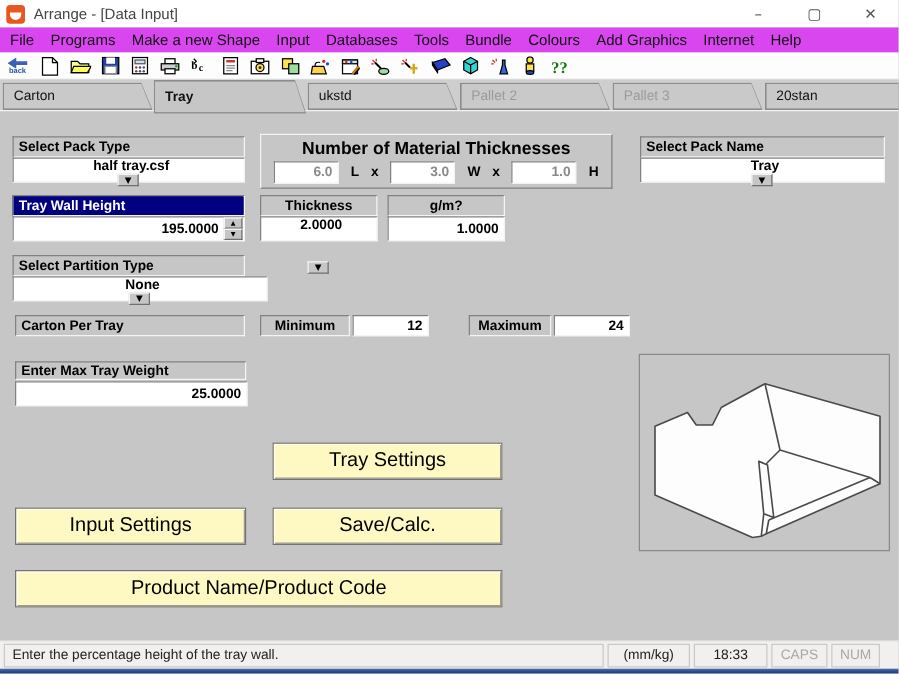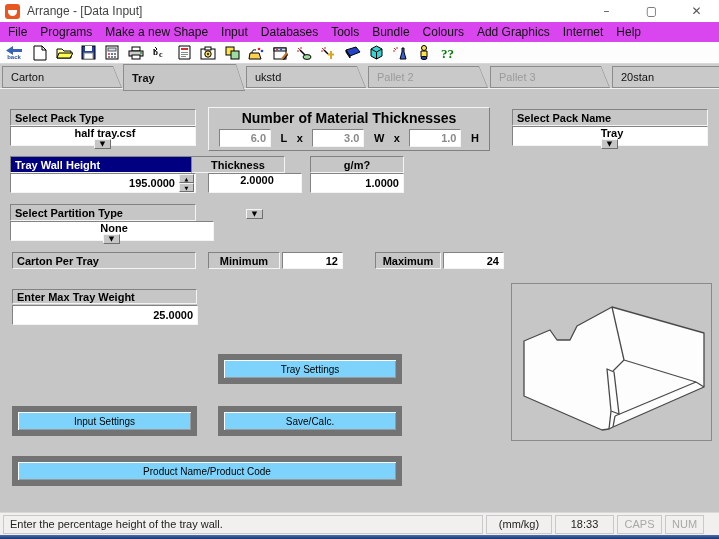--- a/index.html
+++ b/index.html
@@ -71,23 +71,23 @@
                display:flex; align-items:center; justify-content:center; }
 
   .panel3d { background:#c6c6c6; border:1px solid; border-color:#f4f4f4 #808080 #808080 #f4f4f4; }
   .mat-title { font-size:14px; font-weight:bold; text-align:center; padding-top:2px; }
   .mat-row { display:flex; align-items:center; justify-content:space-between; padding:3px 10px 0 10px; }
   .mat-field { width:52px; height:18px; background:#fff; border:1px solid;
                border-color:#828282 #f4f4f4 #f4f4f4 #828282; font-size:11px; font-weight:bold;
                color:#8a8a8a; display:flex; align-items:center; justify-content:flex-end; padding-right:4px; }
   .mat-lab { font-size:11px; font-weight:bold; }
 
-  .btn { background:#7dd3fc; border:6px solid #737373;
+  .btn { background:#fef9c3; border:1px solid #737373;
          box-shadow:inset 1px 1px 0 #ffffff, inset -1px -1px 0 #9a9a9a;
-         font-size:10px; color:#000; display:flex; align-items:center; justify-content:center;
+         font-size:16px; color:#000; display:flex; align-items:center; justify-content:center;
          font-family:"Liberation Sans", sans-serif; }
 
   .trayframe { border:1px solid #8a8a8a; background:#c6c6c6; }
 
   
   .statusbar { position:absolute; top:512px; left:0; right:0; height:23px; background:#f1f0ee;
                border-top:1px solid #d8d8d8; display:flex; align-items:center; font-size:11px; color:#222; }
   .sb-panel { border:1px solid #c9c9c9; height:19px; display:flex; align-items:center;
               padding:0 6px; margin-left:3px; background:#f1f0ee; }
   .sb-msg { flex:0 0 480px; }
@@ -330,21 +330,21 @@
 
     <div class="abs lbl selected" style="left:10px; top:67px; width:186px;">Tray Wall Height</div>
     <div class="abs field right" style="left:10px; top:84px; width:186px; padding-right:1px;">
       <span style="margin-right:4px;">195.0000</span>
       <span class="spin">
         <span>▲</span>
         <span>▼</span>
       </span>
     </div>
 
-    <div class="abs lbl center" style="left:191px; top:67px; width:94px;">Thickness</div>
+    <div class="abs lbl center" style="left:208px; top:67px; width:94px;">Thickness</div>
     <div class="abs combo" style="left:208px; top:84px; width:94px;gap:23px;">
       <span class="val">2.0000</span>
       <span class="drop">▼</span>
     </div>
 
     <div class="abs lbl center" style="left:310px; top:67px; width:94px;">g/m?</div>
     <div class="abs field right" style="left:310px; top:84px; width:94px;">1.0000</div>
 
     <div class="abs lbl" style="left:10px; top:115px; width:186px;">Select Partition Type</div>
     <div class="abs combo" style="left:10px; top:132px; width:204px;">

